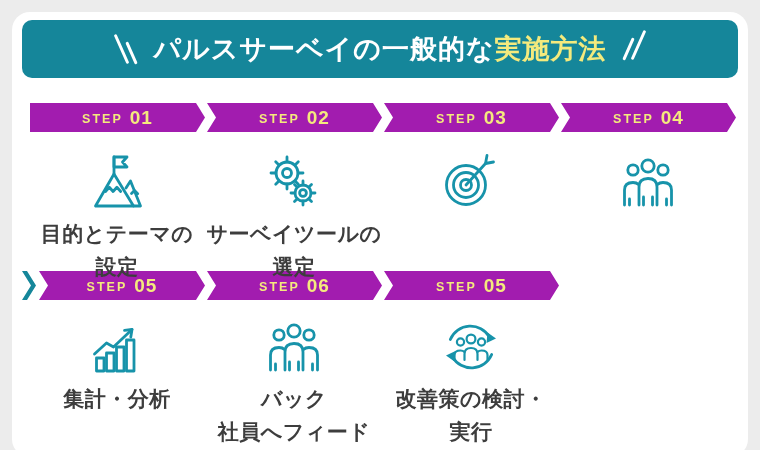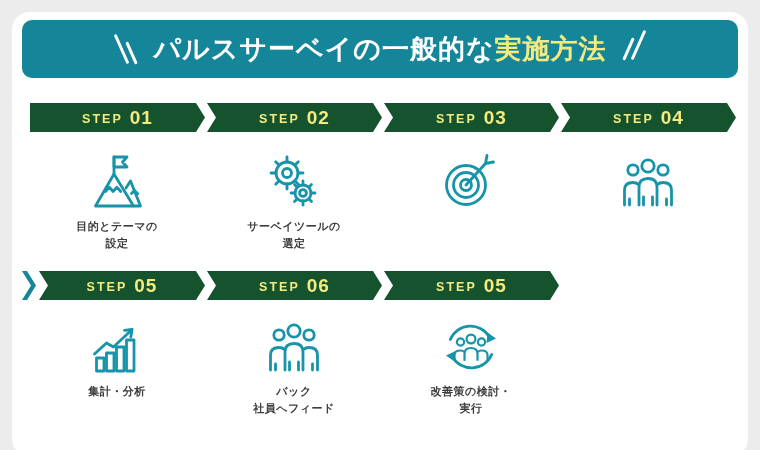--- a/index.html
+++ b/index.html
@@ -23,21 +23,21 @@
   .slashes{display:flex;gap:7px;align-items:flex-start;}
   .slash{width:3px;background:#ffffff;border-radius:2px;}
   .slashes.left .slash{transform:rotate(-24deg);}
   .slashes.right .slash{transform:rotate(24deg);}
   .slash.long{height:32px;}
   .slash.short{height:24px;margin-top:8px;}
   .slashes.right .slash.short{margin-top:0;}
   .slashes.right .slash.long{margin-top:-8px;}
   
   .banner{
-    position:absolute;height:29px;background:#14532d;
+    position:absolute;height:29px;background:#a21caf;
     display:flex;align-items:center;justify-content:center;gap:7px;
     color:#f4ea7d;
   }
   .banner.flat-left{
     clip-path:polygon(0 0,calc(100% - 9px) 0,100% 50%,calc(100% - 9px) 100%,0 100%);
   }
   .banner.notch-left{
     clip-path:polygon(0 0,calc(100% - 9px) 0,100% 50%,calc(100% - 9px) 100%,0 100%,9px 50%);
   }
   .connector{
@@ -45,21 +45,21 @@
     clip-path:polygon(0 0,5px 0,14px 50%,5px 100%,0 100%,9px 50%);
   }
   .step-word{font-size:12.5px;font-weight:800;letter-spacing:2px;margin-top:2px;}
   .step-num{font-size:19px;font-weight:700;letter-spacing:1px;}
   .row1{top:91px;}
   .row2{top:259px;}
   
   .step-col{position:absolute;width:176px;text-align:center;}
   .step-col .icon{display:block;margin:0 auto;height:60px;}
   .caption{
-    margin-top:6px;color:#3d3d3d;font-weight:700;font-size:11px;
+    margin-top:6px;color:#3d3d3d;font-weight:700;font-size:21px;
     line-height:1.55;letter-spacing:0.5px;white-space:nowrap;
   }
   svg.pict{stroke:#1793aa;fill:none;stroke-width:2.8;stroke-linecap:round;stroke-linejoin:round;}
   svg.pict .fill{fill:#1793aa;stroke:none;}
 </style>
 </head>
 <body>
 
 <div id="canvas">
   <div class="card">

